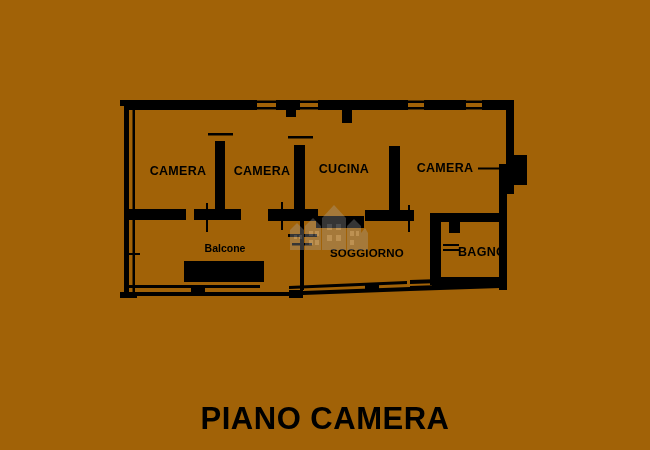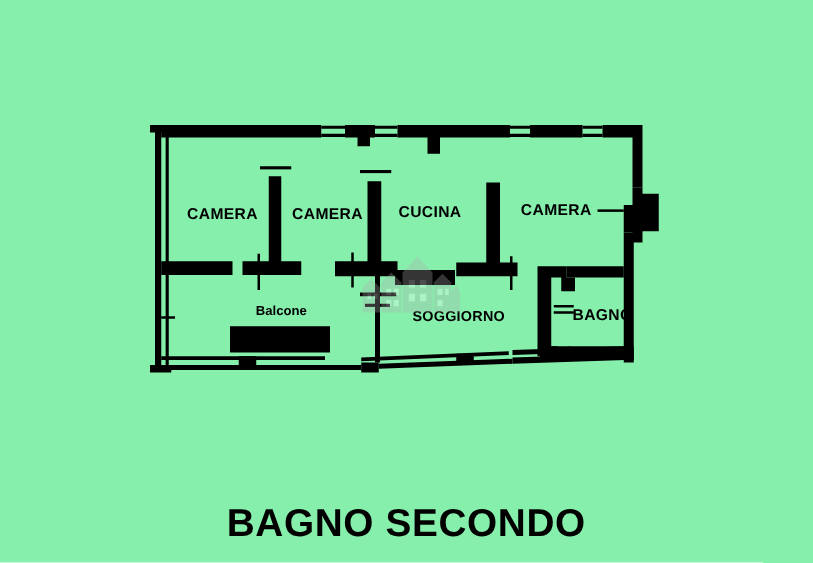--- a/index.html
+++ b/index.html
@@ -12,21 +12,21 @@
     width: 650px;
     height: 450px;
     overflow: hidden;
     font-family: "Liberation Sans", sans-serif;
     position: relative;
   }
   #page {
     position: relative;
     width: 650px;
     height: 450px;
-    background: #86efac;
+    background: #a16207;
   }
   #floorplan-stage {
     position: absolute;
     left: 0;
     top: 0;
     width: 650px;
     height: 450px;
   }
   svg.plan {
     display: block;
@@ -233,15 +233,15 @@
         <path d="M59,26 L66,19 L73,26 L73,50 L59,50 Z"></path>
         <rect x="62" y="31" width="4" height="5" fill="#ffffff"></rect>
         <rect x="68" y="31" width="3" height="5" fill="#ffffff"></rect>
         <rect x="62" y="40" width="4" height="5" fill="#ffffff"></rect>
 
         <path d="M73,33 L77,28 L80,33 L80,50 L73,50 Z"></path>
       </g>
     </svg>
   </div>
 
-  <div class="plan-title">BAGNO SECONDO</div>
+  <div class="plan-title">PIANO CAMERA</div>
 
 </div>
 
 </body></html>

